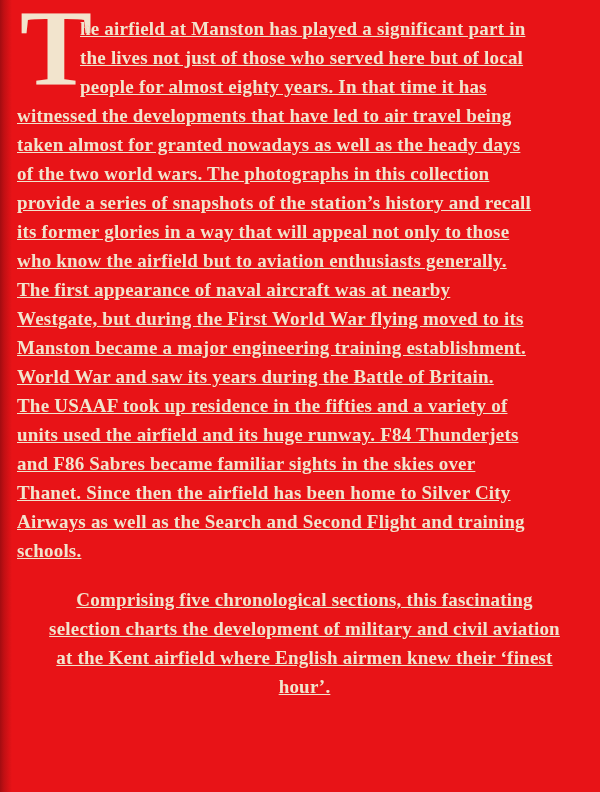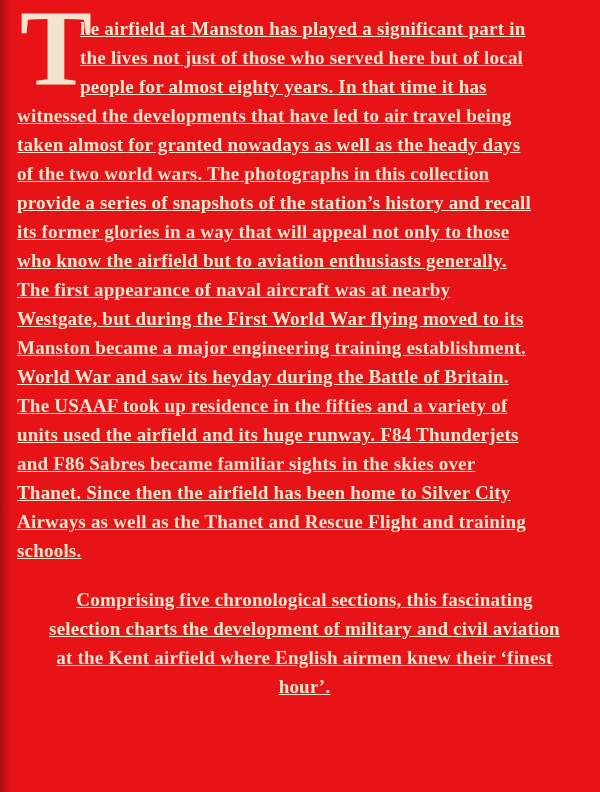--- a/index.html
+++ b/index.html
@@ -77,26 +77,26 @@
       <span class="line">of the two world wars. The photographs in this collection</span>
       <span class="line">provide a series of snapshots of the station’s history and recall</span>
       <span class="line">its former glories in a way that will appeal not only to those</span>
       <span class="line">who know the airfield but to aviation enthusiasts generally.</span>
     </div>
 
     <div class="para para-2">
       <span class="line">The first appearance of naval aircraft was at nearby</span>
       <span class="line">Westgate, but during the First World War flying moved to its</span>
       <span class="line">Manston became a major engineering training establishment.</span>
-      <span class="line">World War and saw its heyday during the Battle of Britain.</span>
+      <span class="line">World War and saw its years during the Battle of Britain.</span>
       <span class="line">The USAAF took up residence in the fifties and a variety of</span>
       <span class="line">units used the airfield and its huge runway. F84 Thunderjets</span>
       <span class="line">and F86 Sabres became familiar sights in the skies over</span>
       <span class="line">Thanet. Since then the airfield has been home to Silver City</span>
-      <span class="line">Airways as well as the Thanet and Rescue Flight and training</span>
+      <span class="line">Airways as well as the Search and Second Flight and training</span>
       <span class="line">schools.</span>
     </div>
 
     <div class="para para-3">
       <span class="line">Comprising five chronological sections, this fascinating</span>
       <span class="line">selection charts the development of military and civil aviation</span>
       <span class="line">at the Kent airfield where English airmen knew their ‘finest</span>
       <span class="line">hour’.</span>
     </div>
 

